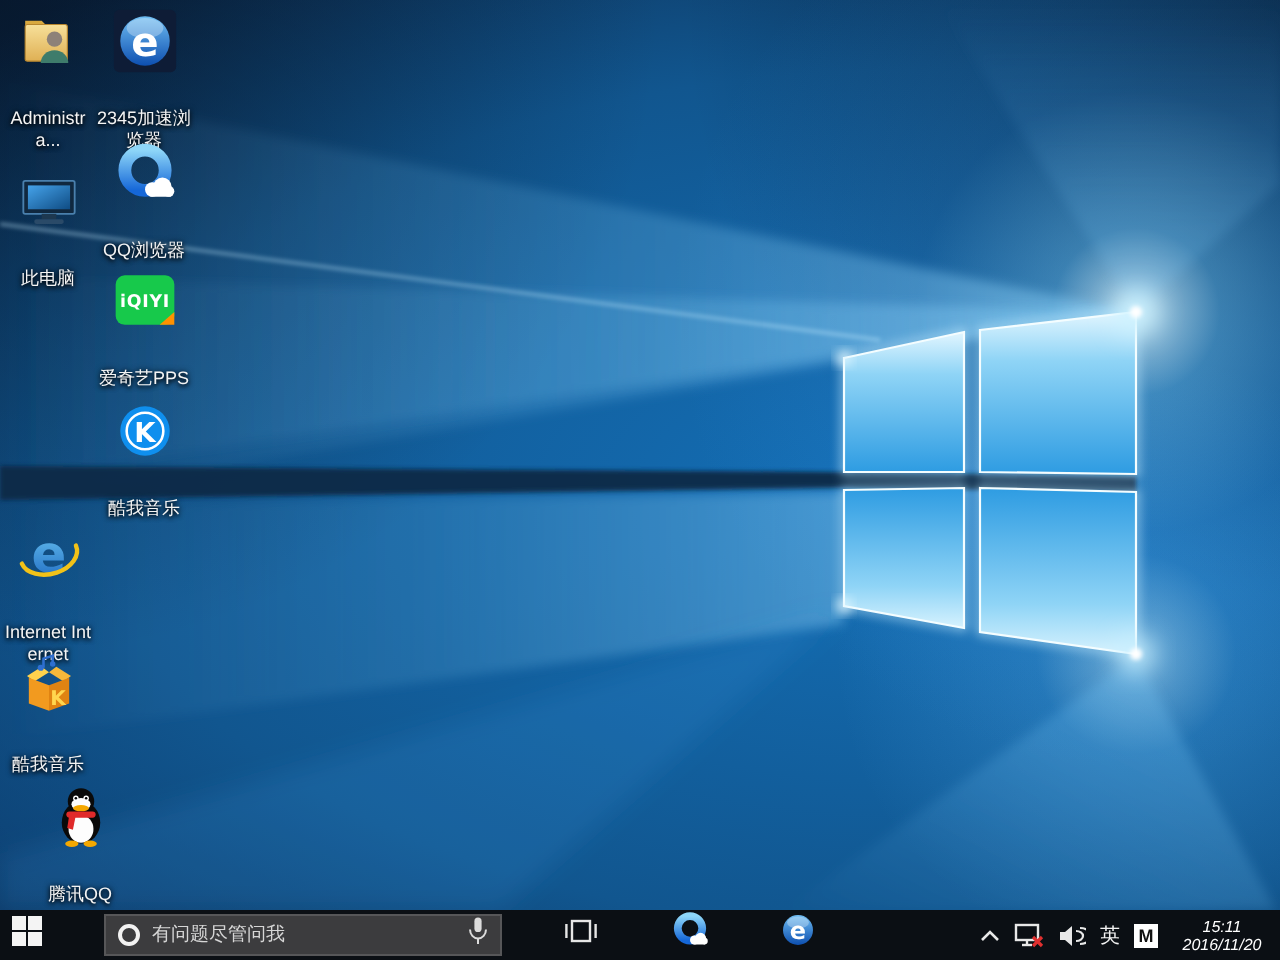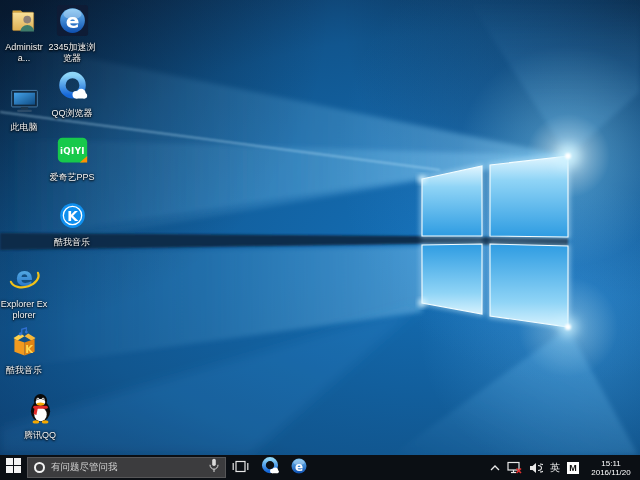--- a/index.html
+++ b/index.html
@@ -19,47 +19,47 @@
       linear-gradient(160deg, #0c2847 0%, #0e3a67 40%, #0c3c6d 60%, #07203e 100%);
   }
   .wp-svg { position:absolute; left:0; top:0; }
 
   
   .dicon {
     position:absolute; width:48px; text-align:center; cursor:default;
   }
   .dicon .ic { width:33px; height:33px; margin:0 auto; }
   .dicon .lbl {
-    margin-top:5px; font-size:9px; line-height:10.5px; color:#f4f4f4;
+    margin-top:17px; font-size:9px; line-height:10.5px; color:#f4f4f4;
     text-shadow:0 1px 2px #000, 0 0 3px rgba(0,0,0,.85);
     word-break:break-all;
   }
 
   
   .taskbar {
     position:absolute; left:0; top:455px; width:640px; height:25px;
-    background:#0b0f14; display:flex; align-items:center;
+    background:#0b0f14; display:flex; align-items:center;gap:25px;
   }
   .start-btn { width:27px; height:25px; display:flex; align-items:center; justify-content:center; }
   .searchbox {
     width:199px; height:21px; background:#3c3c3e; border:1px solid #565658;
     display:flex; align-items:center; padding:0 6px; gap:6px;
   }
   .cortana-ring { width:11px; height:11px; border:2px solid #f2f2f2; border-radius:50%; flex:0 0 auto; }
   .search-ph { flex:1 1 auto; font-size:9.5px; color:#d6d6d6; white-space:nowrap; overflow:hidden; }
   .tb-btn { width:29px; height:25px; display:flex; align-items:center; justify-content:center; }
   .spacer { flex:1 1 auto; }
   .tray { display:flex; align-items:center; gap:7px; padding-right:4px; }
   .tray-item { display:flex; align-items:center; justify-content:center; color:#eee; }
   .lang { font-size:10px; color:#f2f2f2; }
   .ime-badge {
     width:12px; height:12px; background:#fff; color:#111; font-size:9px; font-weight:bold;
     display:flex; align-items:center; justify-content:center;
   }
-  .clock { width:50px; text-align:center; color:#fff; font-size:8px; line-height:9px; }
+  .clock { width:50px; text-align:center; color:#fff; font-size:8px; line-height:9px;font-style:italic; }
 </style>
 </head>
 <body>
 
 <div class="screen">
 
   <div class="wallpaper">
     <svg class="wp-svg" width="640" height="455" viewBox="0 0 640 455">
       <defs>
         <linearGradient id="paneTop" x1="0" y1="0" x2="0" y2="1">
@@ -176,21 +176,21 @@
               <stop offset="0" stop-color="#6cc6f2"></stop>
               <stop offset="1" stop-color="#1a66c0"></stop>
             </linearGradient>
           </defs>
         <text x="18" y="27" text-anchor="middle" font-family="DejaVu Sans, sans-serif" font-size="28" font-weight="bold" fill="url(#ieg)">e</text>
         <g transform="rotate(-14 18 18)">
           <path d="M2.5,19 a15.5,10.5 0 1 0 31,-2.4" fill="none" stroke="#f2c218" stroke-width="2.4" stroke-linecap="round"></path>
         </g>
       </svg>
     </div>
-    <div class="lbl">Explorer Explorer</div>
+    <div class="lbl">Internet Internet</div>
   </div>
 
   <div class="dicon" style="left:0;top:327px">
     <div class="ic">
       <svg width="33" height="33" viewBox="0 0 36 36">
         <polygon points="6,12 14,7 18,10 10,15" fill="#ffd24d"></polygon>
         <polygon points="30,12 22,7 18,10 26,15" fill="#f7b83a"></polygon>
         <polygon points="7,13 18,17 18,31 7,27" fill="#f29a1f"></polygon>
         <polygon points="29,13 18,17 18,31 29,27" fill="#e08312"></polygon>
         <text x="23" y="28" text-anchor="middle" font-family="DejaVu Sans, sans-serif" font-size="11" font-weight="bold" fill="#ffd64f">K</text>

